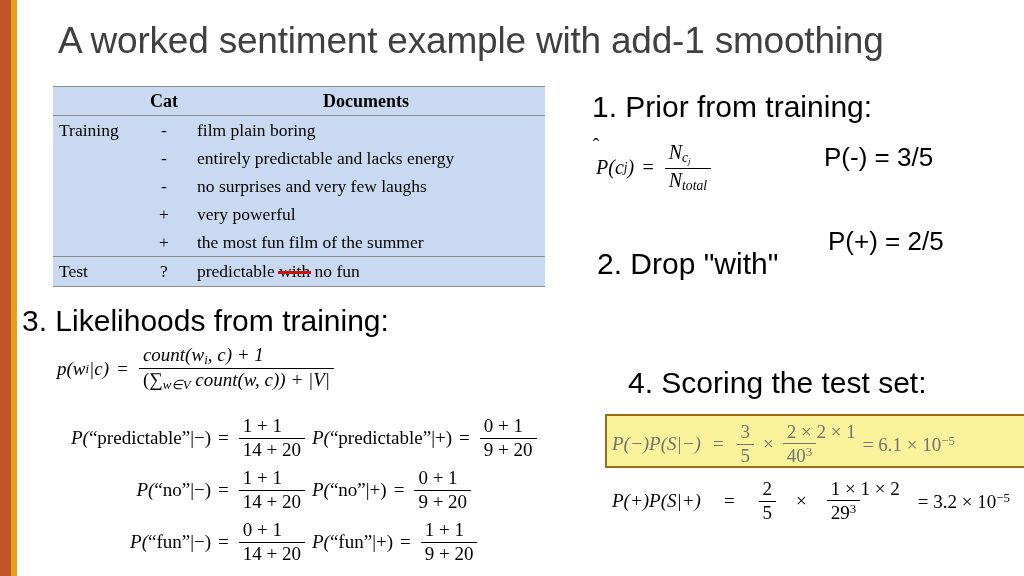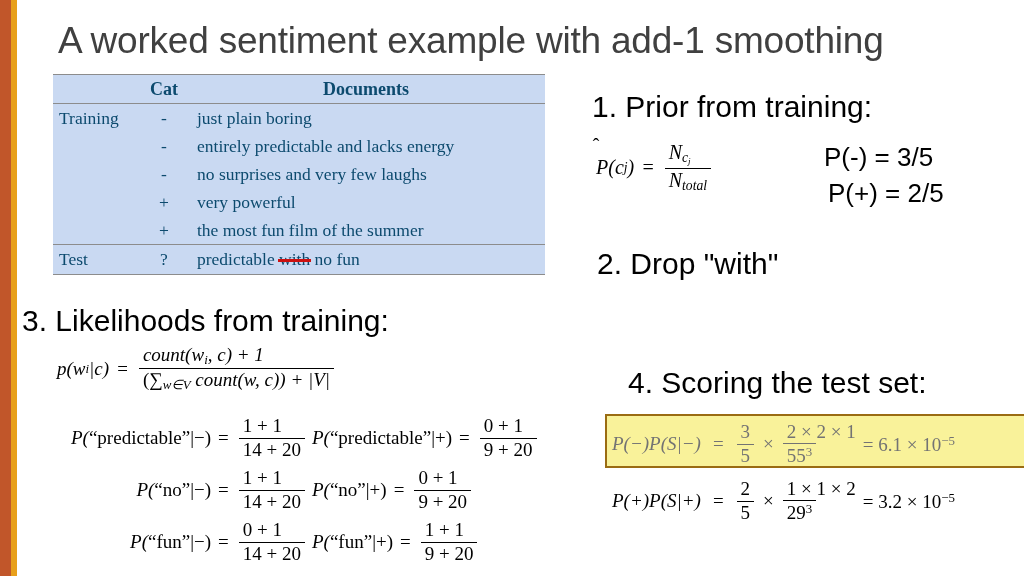--- a/index.html
+++ b/index.html
@@ -40,27 +40,27 @@
     font-weight: 300;
     color: #404040;
     letter-spacing: -0.2px;
     white-space: nowrap;
   }
 
   
   .doc-table {
     position: absolute;
     left: 53px;
-    top: 74px;
+    top: 86px;
     width: 492px;
     background: #c9d9f2;
     border-collapse: collapse;
     font-family: "Liberation Serif", serif;
     font-size: 17.5px;
-    color: #0c4a6e;
+    color: #000000;
   }
   .doc-table td, .doc-table th {
     padding: 0;
     vertical-align: middle;
     background: #c9d9f2;
   }
   .doc-table .hdr-row th {
     text-align: center;
     font-weight: bold;
     font-size: 18px;
@@ -138,21 +138,21 @@
   #prior-values {
     position: absolute;
     left: 824px; top: 140px;
     font-family: "Liberation Sans", sans-serif;
     font-size: 26px;
     color: #000;
     line-height: 1.38;
     white-space: nowrap;
   }
   #prior-values .pv { display: block; }
-  #prior-values .pv-plus { padding-left: 4px; }
+  #prior-values .pv-plus { padding-left: 4px; margin-top: 48px; }
 
   
   #like-formula {
     position: absolute;
     left: 57px; top: 345px;
     font-size: 19px;
     display: flex;
     align-items: center;
   }
 
@@ -187,21 +187,21 @@
   }
   .score-row {
     position: absolute;
     font-family: "Liberation Serif", serif;
     font-size: 19px;
     display: flex;
     align-items: center;
     white-space: nowrap;
   }
   #score-neg { left: 612px; top: 414px; height: 60px; color: #737373; }
-  #score-pos { left: 612px; top: 474px; height: 54px; color: #000; }
+  #score-pos { left: 612px; top: 474px; height: 54px; color: #000; gap: 11px; }
   .score-lhs { font-style: italic; }
   .score-eq  { margin: 0 10px 0 12px; }
   .score-times { margin: 0 6px; font-style: normal; }
   .score-res { margin-left: 0; font-style: normal; }
 </style>
 </head>
 <body>
 
 <div class="bar-rust"></div>
 <div class="bar-amber"></div>
@@ -213,21 +213,21 @@
     <tr class="hdr-row">
       <th class="col-set"></th>
       <th class="col-cat">Cat</th>
       <th class="col-doc">Documents</th>
     </tr>
   </thead>
   <tbody>
     <tr class="body-row">
       <td class="c-set">Training</td>
       <td class="c-cat">-</td>
-      <td class="c-doc">just plain boring</td>
+      <td class="c-doc">film plain boring</td>
     </tr>
     <tr class="body-row">
       <td class="c-set"></td>
       <td class="c-cat">-</td>
       <td class="c-doc">entirely predictable and lacks energy</td>
     </tr>
     <tr class="body-row">
       <td class="c-set"></td>
       <td class="c-cat">-</td>
       <td class="c-doc">no surprises and very few laughs</td>
@@ -346,21 +346,21 @@
 <div class="score-row" id="score-neg">
   <span class="score-lhs">P(−)P(S|−)</span>
   <span class="score-eq">=</span>
   <span class="frac mathup">
     <span class="num">3</span>
     <span class="den">5</span>
   </span>
   <span class="score-times">×</span>
   <span class="frac mathup">
     <span class="num">2 × 2 × 1</span>
-    <span class="den"><span>55</span><sup class="s">3</sup></span>
+    <span class="den"><span>40</span><sup class="s">3</sup></span>
   </span>
   <span class="score-res mathup"><span>=</span>
     <span>6.1 × 10</span><sup class="s">−5</sup></span>
 </div>
 
 <div class="score-row" id="score-pos">
   <span class="score-lhs">P(+)P(S|+)</span>
   <span class="score-eq">=</span>
   <span class="frac mathup">
     <span class="num">2</span>

